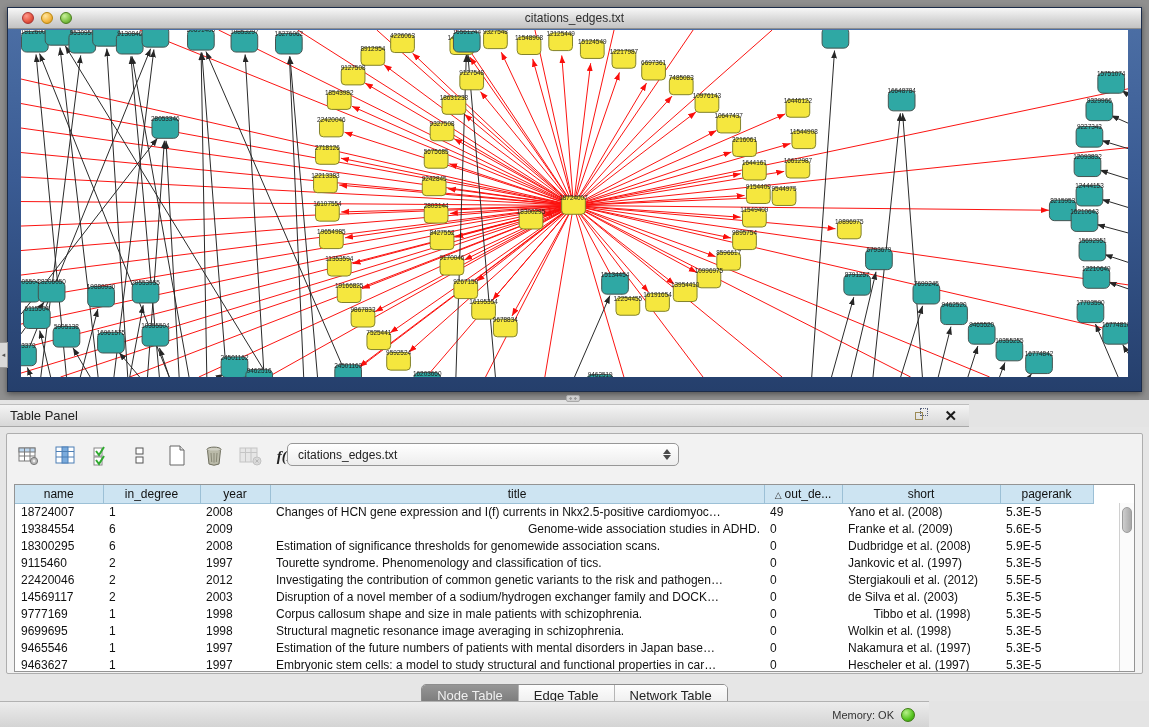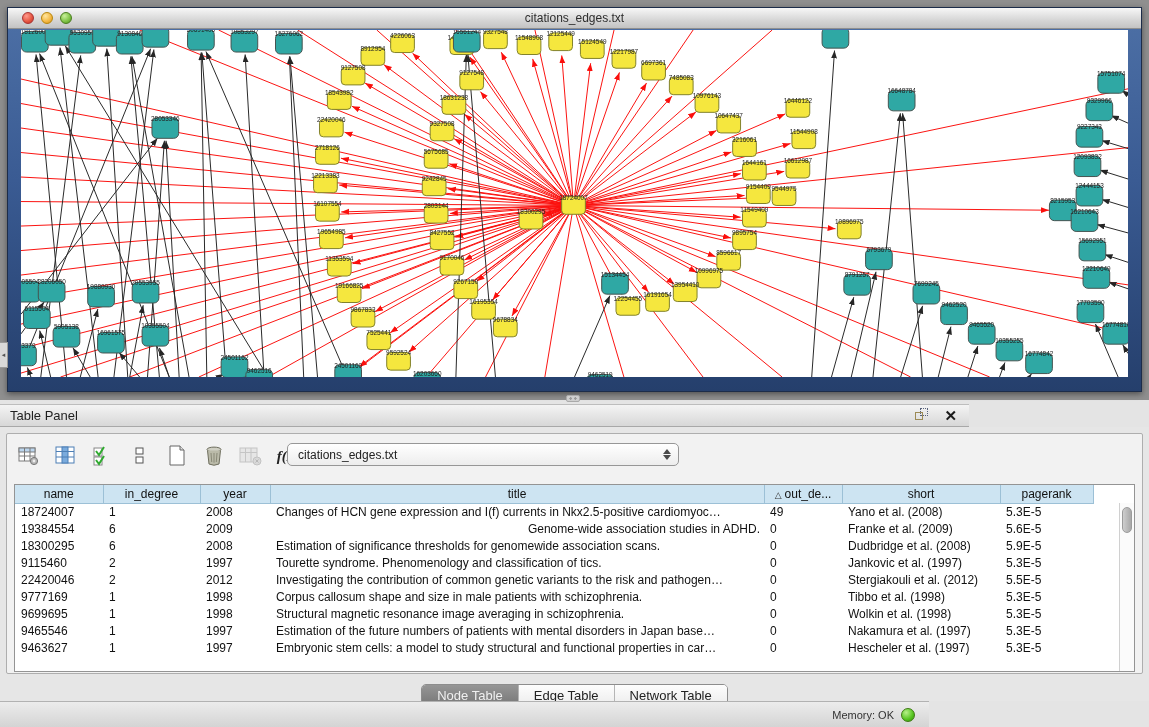--- a/index.html
+++ b/index.html
@@ -606,26 +606,35 @@
             <tr>
               <td style="width: 88px;">22420046</td>
               <td style="width: 97px;">2</td>
               <td style="width: 70px; margin-top: 41px;">2012</td>
               <td style="width: 494px;">Investigating the contribution of common genetic variants to the risk and pathogen…</td>
               <td style="width: 78px;">0</td>
               <td style="width: 158px;">Stergiakouli et al. (2012)</td>
               <td style="width: 93px;">5.5E-5</td>
             </tr>
             <tr>
+              <td style="width: 88px;">14569117</td>
+              <td style="width: 97px;">2</td>
+              <td style="width: 70px;">2003</td>
+              <td style="width: 494px;">Disruption of a novel member of a sodium/hydrogen exchanger family and DOCK…</td>
+              <td style="width: 78px;">0</td>
+              <td style="width: 158px;">de Silva et al. (2003)</td>
+              <td style="width: 93px;">5.3E-5</td>
+            </tr>
+            <tr>
               <td style="width: 88px;">9777169</td>
               <td style="width: 97px;">1</td>
               <td style="width: 70px;">1998</td>
               <td style="width: 494px;">Corpus callosum shape and size in male patients with schizophrenia.</td>
               <td style="width: 78px;">0</td>
-              <td style="width: 158px;">Tibbo et al. (1998)</td>
+              <td style="width: 158px; text-align: center;">Tibbo et al. (1998)</td>
               <td style="width: 93px;">5.3E-5</td>
             </tr>
             <tr>
               <td style="width: 88px;">9699695</td>
               <td style="width: 97px;">1</td>
               <td style="width: 70px;">1998</td>
               <td style="width: 494px;">Structural magnetic resonance image averaging in schizophrenia.</td>
               <td style="width: 78px;">0</td>
               <td style="width: 158px;">Wolkin et al. (1998)</td>
               <td style="width: 93px;">5.3E-5</td>

